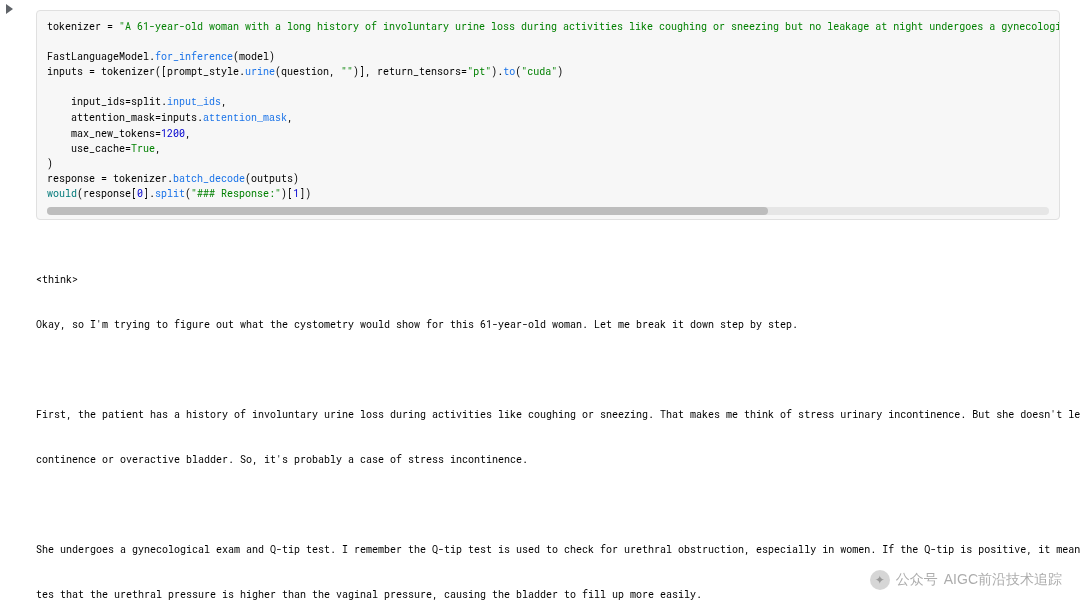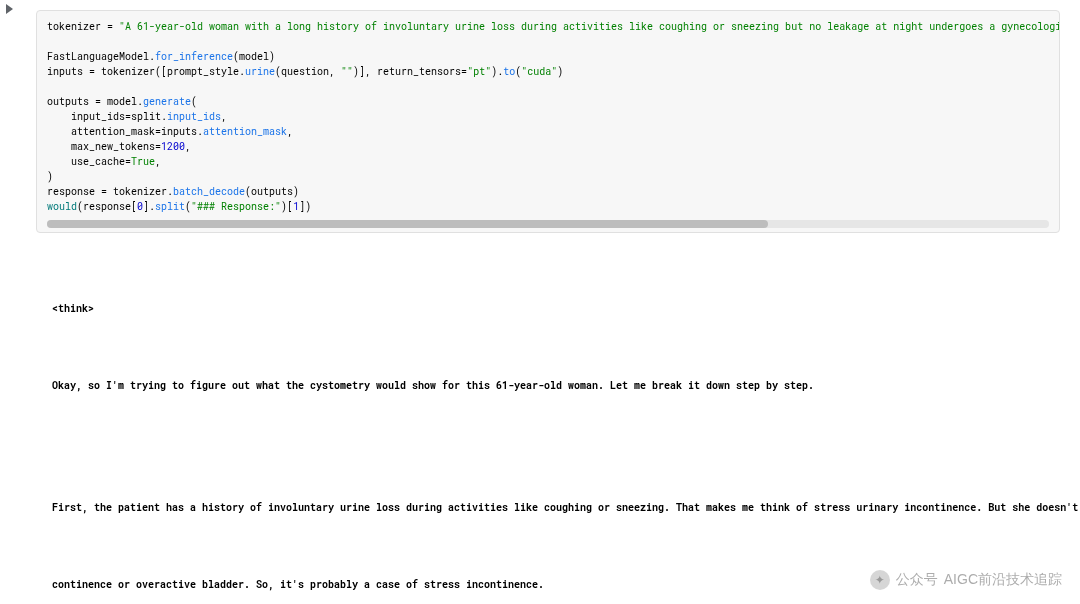--- a/index.html
+++ b/index.html
@@ -43,21 +43,21 @@
     }
     .code-line {
       font-family: 'Roboto Mono', 'Consolas', monospace;
       font-size: 10px;
       line-height: 15px;
       white-space: pre;
       color: #000;
     }
     .tok-str { color: #008000; }
     .tok-num { color: #0000cf; }
-    .tok-attr { color: #1a73e8; }
+    .tok-attr { color: #1a73e8; font-family: Liberation Mono, monospace; }
     .tok-method { color: #1a73e8; }
     .tok-builtin { color: #007979; }
     .tok-bool { color: #008000; font-weight: normal; }
     .hscroll {
       height: 8px;
       background: #e6e6e6;
       border-radius: 4px;
       margin-top: 6px;
       position: relative;
     }
@@ -71,21 +71,21 @@
     }
     .output {
       margin-left: 24px;
       padding: 8px 12px 0 12px;
       font-family: 'Roboto Mono', 'Consolas', monospace;
       font-size: 10px;
       line-height: 15px;
       color: #000;
       white-space: pre-wrap;
     }
-    .output p { margin: 16px; white-space: pre; font-weight: bold; }
+    .output p { margin: 0; white-space: pre; }
     .output .blank { height: 15px; }
     .watermark {
       position: absolute;
       right: 18px; bottom: 14px;
       font-family: Arial, sans-serif;
       font-size: 14px;
       color: #9e9e9e;
       opacity: 0.85;
       display: flex;
       align-items: center;
@@ -109,21 +109,20 @@
   <div class="run-btn" title="Run cell"></div>
 </div>
 
 <div class="cell">
   <div class="code-cell">
     <div class="code-line"><span>tokenizer = </span><span class="tok-str">"A 61-year-old woman with a long history of involuntary urine loss during activities like coughing or sneezing but no leakage at night undergoes a gynecological exam a</span></div>
     <div class="code-line">&nbsp;</div>
     <div class="code-line"><span>FastLanguageModel.</span><span class="tok-method">for_inference</span><span>(model)</span></div>
     <div class="code-line"><span>inputs = tokenizer([prompt_style.</span><span class="tok-method">urine</span><span>(question, </span><span class="tok-str">""</span><span>)], return_tensors=</span><span class="tok-str">"pt"</span><span>).</span><span class="tok-method">to</span><span>(</span><span class="tok-str">"cuda"</span><span>)</span></div>
     <div class="code-line">&nbsp;</div>
-    <div class="code-line"><span>outputs = model.</span><span class="tok-method">generate</span><span>(</span></div>
     <div class="code-line"><span>    input_ids=split.</span><span class="tok-attr">input_ids</span><span>,</span></div>
     <div class="code-line"><span>    attention_mask=inputs.</span><span class="tok-attr">attention_mask</span><span>,</span></div>
     <div class="code-line"><span>    max_new_tokens=</span><span class="tok-num">1200</span><span>,</span></div>
     <div class="code-line"><span>    use_cache=</span><span class="tok-bool">True</span><span>,</span></div>
     <div class="code-line"><span>)</span></div>
     <div class="code-line"><span>response = tokenizer.</span><span class="tok-method">batch_decode</span><span>(outputs)</span></div>
     <div class="code-line"><span class="tok-builtin">would</span><span>(response[</span><span class="tok-num">0</span><span>].</span><span class="tok-method">split</span><span>(</span><span class="tok-str">"### Response:"</span><span>)[</span><span class="tok-num">1</span><span>])</span></div>
     <div class="hscroll">
       <div class="hscroll-thumb"></div>
     </div>

